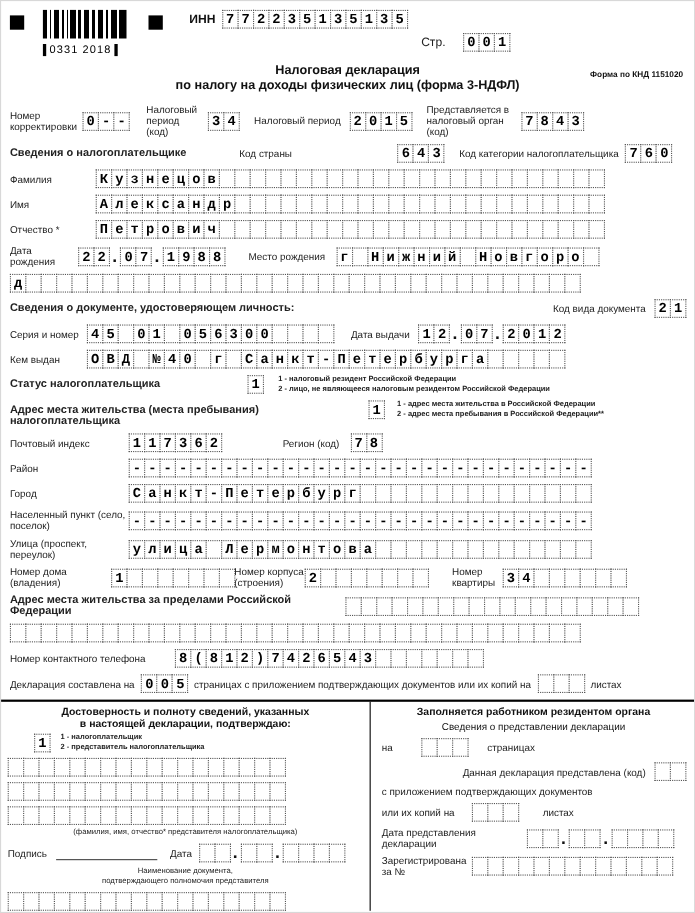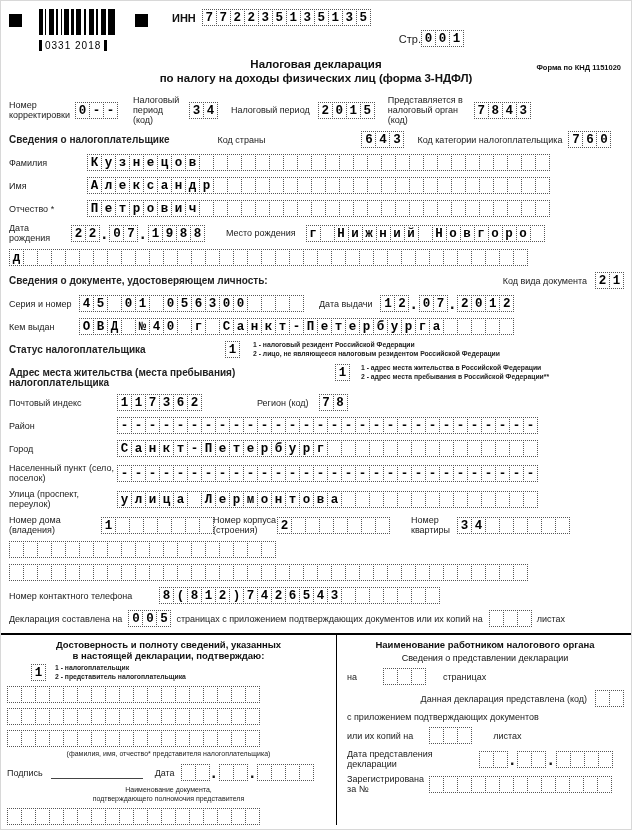--- a/index.html
+++ b/index.html
@@ -23,21 +23,21 @@
   .barcode-bars{width:76px;height:26px;background:linear-gradient(90deg,
     #000 0 4px,#fff 4px 6px,#000 6px 7px,#fff 7px 10px,#000 10px 15px,#fff 15px 17px,
     #000 17px 19px,#fff 19px 22px,#000 22px 23px,#fff 23px 25px,#000 25px 30px,#fff 30px 32px,
     #000 32px 35px,#fff 35px 37px,#000 37px 42px,#fff 42px 45px,#000 45px 47px,#fff 47px 50px,
     #000 50px 55px,#fff 55px 57px,#000 57px 59px,#fff 59px 62px,#000 62px 67px,#fff 67px 69px,#000 69px 76px);}
   .barcode-text{font-size:10px;letter-spacing:1px;color:#000;border-left:3px solid #000;border-right:3px solid #000;
     padding:0 3px;display:inline-block;margin-top:-2px;background:#fff;}
   .inn-block{flex:1;}
   .inn-row{display:flex;align-items:center;gap:6px;}
   .inn-lbl{font-size:11px;font-weight:700;}
-  .page-row{display:flex;align-items:center;gap:0;justify-content:flex-end;margin-top:4px;margin-right:160px;}
+  .page-row{display:flex;align-items:center;gap:16px;justify-content:flex-end;margin-top:4px;margin-right:160px;}
   .titleblock{position:relative;text-align:center;margin:4px 0 10px 0;}
   .title{font-weight:700;font-size:11.5px;line-height:14px;}
   .formcode{position:absolute;right:10px;top:6px;font-size:7.5px;font-weight:700;}
   .sep{border-top:2px solid #000;margin-top:2px;}
   .bottom{display:flex;align-items:stretch;}
   .bcol-left{width:336px;border-right:1.5px solid #000;padding:4px 6px 0 6px;box-sizing:border-box;}
   .bcol-right{flex:1;padding:4px 8px 0 10px;}
   .ctitle{font-size:9.5px;font-weight:700;text-align:center;line-height:11px;}
   .csub{font-size:9px;text-align:center;margin-top:3px;}
   .brow{display:flex;align-items:center;margin-top:5px;}
@@ -684,20 +684,21 @@
           <span class="cell">&nbsp;</span>
           <span class="cell">&nbsp;</span>
           <span class="cell">&nbsp;</span>
           <span class="cell">&nbsp;</span>
           <span class="cell">&nbsp;</span>
         </span>
       </span>
   </div>
 
   <div class="row">
+    <span class="lbl b s95" style="width:305px;">Адрес места жительства за пределами Российской Федерации</span>
     <span class="cells">
         <span class="cgrp">
           <span class="cell">&nbsp;</span>
           <span class="cell">&nbsp;</span>
           <span class="cell">&nbsp;</span>
           <span class="cell">&nbsp;</span>
           <span class="cell">&nbsp;</span>
           <span class="cell">&nbsp;</span>
           <span class="cell">&nbsp;</span>
           <span class="cell">&nbsp;</span>
@@ -942,21 +943,21 @@
               <span class="cell">&nbsp;</span>
               <span class="cell">&nbsp;</span>
               <span class="cell">&nbsp;</span>
               <span class="cell">&nbsp;</span>
             </span>
           </span>
         </div>
     </div>
 
     <div class="bcol-right">
-      <div class="ctitle">Наименование работником налогового органа</div>
+      <div class="ctitle">Заполняется работником резидентом органа</div>
       <div class="csub">Сведения о представлении декларации</div>
       <div class="brow">
         <span class="lbl">на</span>
         <span class="cells" style="margin-left:26px;">
             <span class="cgrp">
               <span class="cell">&nbsp;</span>
               <span class="cell">&nbsp;</span>
               <span class="cell">&nbsp;</span>
             </span>
           </span>

